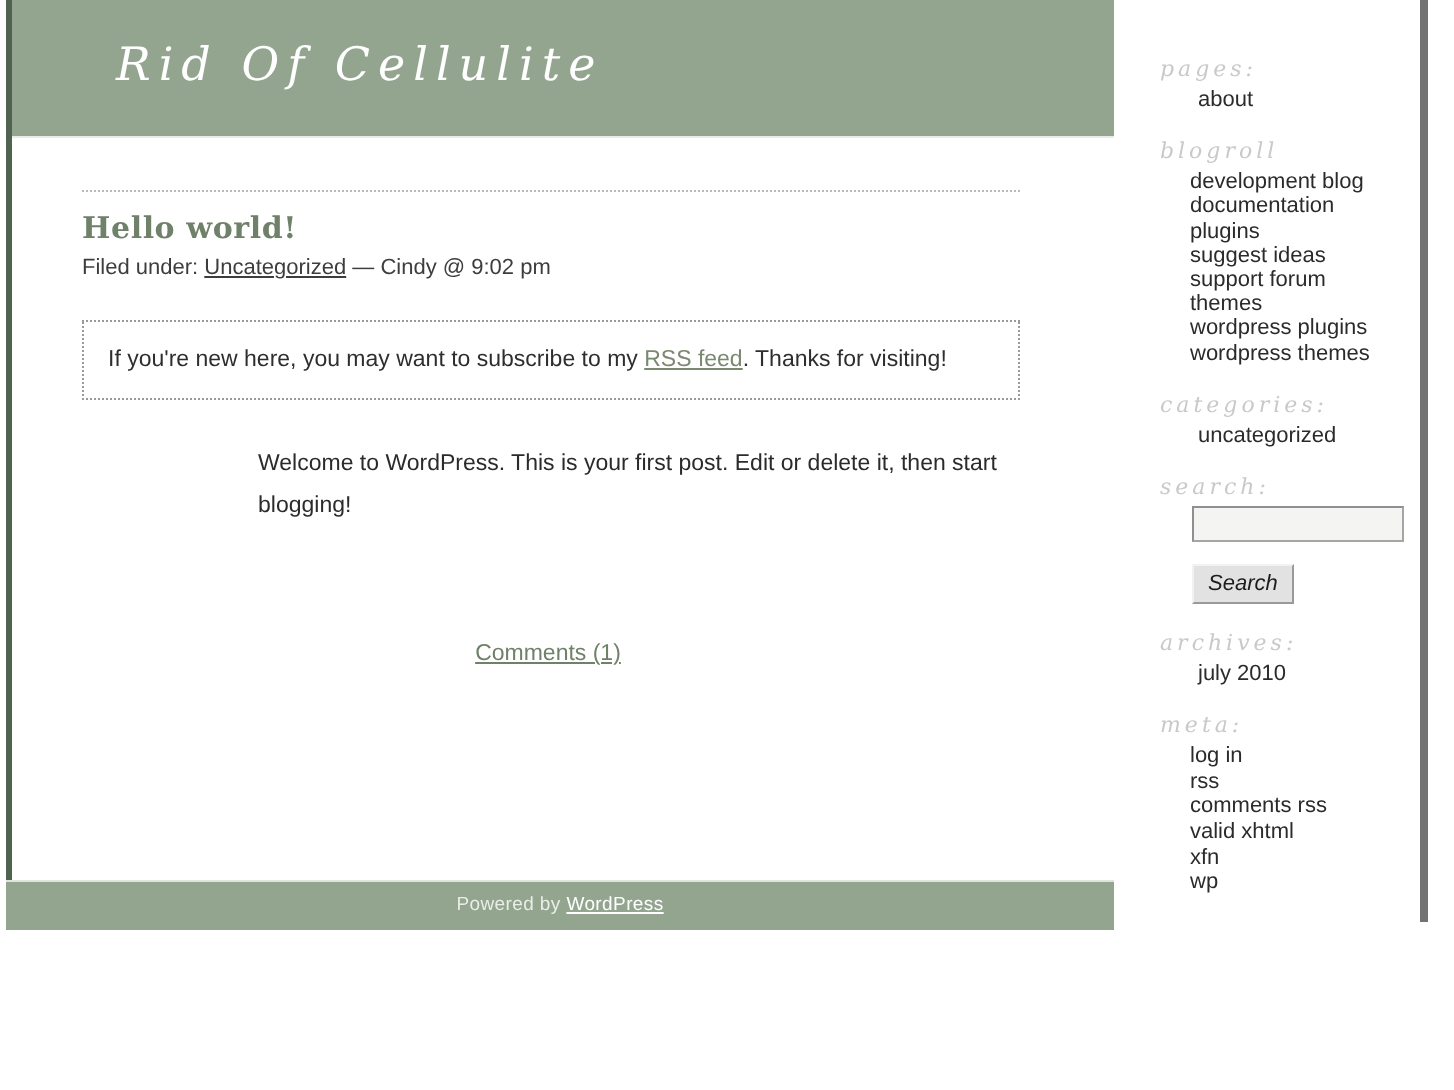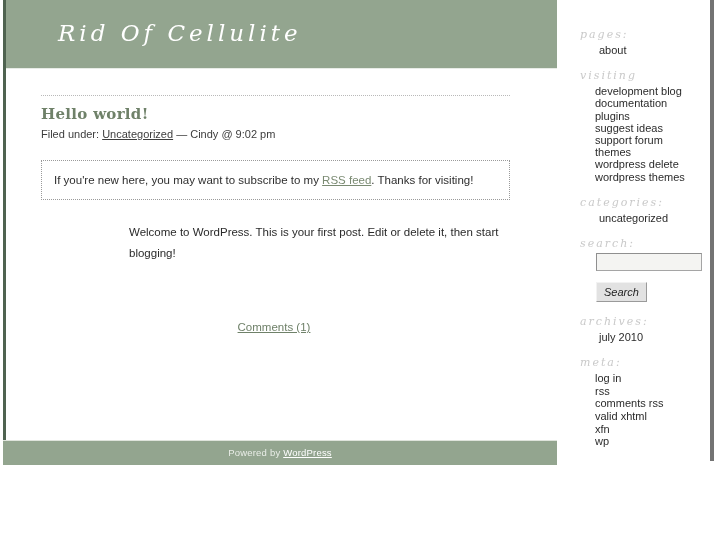--- a/index.html
+++ b/index.html
@@ -256,29 +256,29 @@
   <div id="sidebar">
 
     <div class="side-block">
       <div class="side-heading">pages:</div>
       <ul class="side-list indent-more">
         <li><a href="#">about</a></li>
       </ul>
     </div>
 
     <div class="side-block">
-      <div class="side-heading">visiting</div>
+      <div class="side-heading">blogroll</div>
       <ul class="side-list">
         <li><a href="#">development blog</a></li>
         <li><a href="#">documentation</a></li>
         <li><a href="#">plugins</a></li>
         <li><a href="#">suggest ideas</a></li>
         <li><a href="#">support forum</a></li>
         <li><a href="#">themes</a></li>
-        <li><a href="#">wordpress delete</a></li>
+        <li><a href="#">wordpress plugins</a></li>
         <li><a href="#">wordpress themes</a></li>
       </ul>
     </div>
 
     <div class="side-block">
       <div class="side-heading">categories:</div>
       <ul class="side-list indent-more">
         <li><a href="#">uncategorized</a></li>
       </ul>
     </div>

